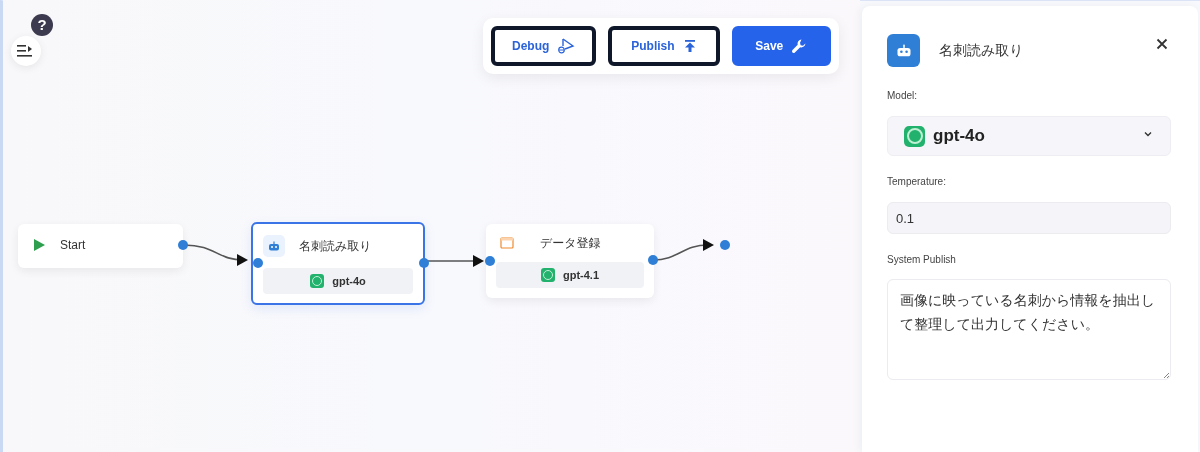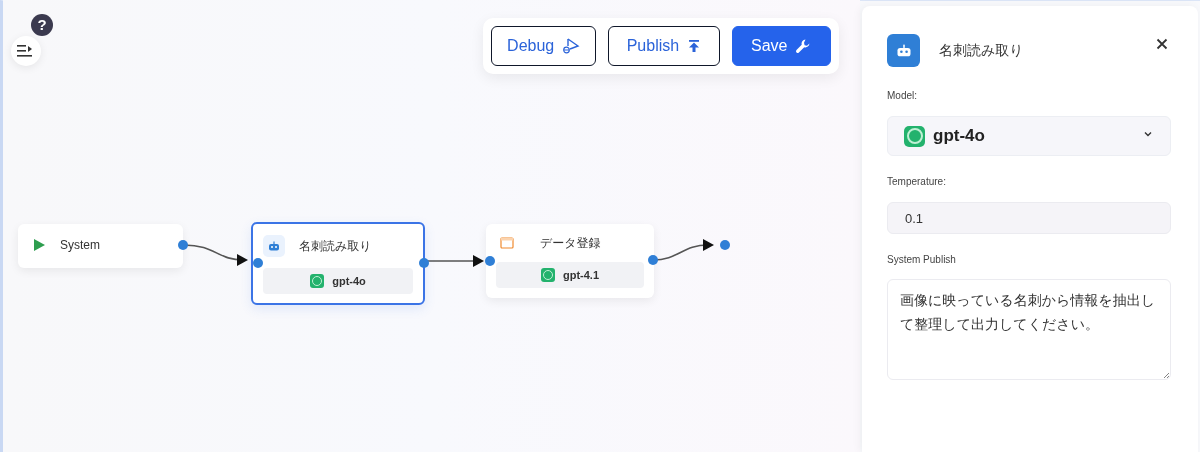--- a/index.html
+++ b/index.html
@@ -32,22 +32,22 @@
       display: flex; align-items: center; justify-content: center;
     }
     
     .toolbar {
       position: absolute; left: 480px; top: 18px; width: 356px; height: 56px;
       background: #fff; border-radius: 10px;
       box-shadow: 0 4px 14px rgba(0,0,0,0.07);
       display: flex; align-items: center; padding: 0 8px; gap: 12px;
     }
     .tb-btn {
-      height: 40px; border-radius: 6px; border: 1px solid #0f172a;
-      background: #fff; color: #2b63d9; font-size: 16px; font-weight: 400;
+      height: 40px; border-radius: 6px; border: 4px solid #0f172a;
+      background: #fff; color: #2b63d9; font-size: 12px; font-weight: 700;
       display: flex; align-items: center; justify-content: center; gap: 8px;
       cursor: pointer;
     }
     .tb-btn.debug { width: 108px; }
     .tb-btn.publish { width: 114px; }
     .tb-btn.save { width: 102px; background: #2563eb; border-color: #2563eb; color: #fff; }
     
     .node {
       position: absolute; background: #fff; border-radius: 6px;
       box-shadow: 0 3px 10px rgba(0,0,0,0.07);
@@ -98,21 +98,21 @@
       background: #f6f6fa; border: 1px solid #eceef3; border-radius: 6px;
       display: flex; align-items: center; padding-left: 16px; cursor: pointer;
     }
     .select .gpt-icon { width: 21px; height: 21px; border-radius: 5px; }
     .select .gpt-icon::after { width: 12px; height: 12px; border-width: 2px; }
     .select .val { margin-left: 8px; font-size: 17px; font-weight: 600; color: #222; }
     .select .chev { position: absolute; right: 16px; top: 11px; }
     .input {
       position: absolute; left: 25px; top: 196px; width: 284px; height: 32px;
       background: #f5f4f8; border: 1px solid #ebebf0; border-radius: 6px;
-      font-size: 13px; color: #333; padding-left: 17px; line-height: 30px;
+      font-size: 13px; color: #333; padding-left: 8px; line-height: 30px;
       font-family: "Liberation Sans", sans-serif;
     }
     .textarea {
       position: absolute; left: 25px; top: 273px; width: 284px; height: 101px;
       background: #fff; border: 1px solid #ebebf0; border-radius: 6px;
       font-size: 14px; color: #333; padding: 8px 12px; line-height: 24px;
       resize: none; font-family: "DejaVu Sans", sans-serif;
     }
     .resize-grip { position: absolute; left: 301px; top: 366px; }
   </style>
@@ -165,21 +165,21 @@
         <path d="M10.5 1.5 a4 4 0 0 0 -3.8 5.2 L1.5 12 a1.6 1.6 0 0 0 2.4 2.4 L9.2 9.2 a4 4 0 0 0 5.2 -3.8 L12 7.8 9.6 7.2 9 4.8 Z" fill="#fff"></path>
       </svg>
     </button>
   </div>
 
   <div class="node" style="left:15px;top:224px;width:165px;height:44px;">
     <div class="node-head" style="height:42px;">
       <svg width="14" height="14" viewBox="0 0 14 14">
         <polygon points="2,1 13,7 2,13" fill="#2e9e4f"></polygon>
       </svg>
-      <span class="label">System</span>
+      <span class="label">Start</span>
     </div>
   </div>
   <div class="handle" style="left:175px;top:240px;"></div>
 
   <div class="node selected" style="left:248px;top:222px;width:174px;height:83px;">
     <div class="node-head" style="height:44px;padding-left:10px;">
       <span class="robot-chip">
         <svg width="12" height="10" viewBox="0 0 12 10">
           <rect x="1" y="3" width="10" height="6.5" rx="2" fill="#2f7fd6"></rect>
           <rect x="5.4" y="0.5" width="1.2" height="2.5" fill="#2f7fd6"></rect>

